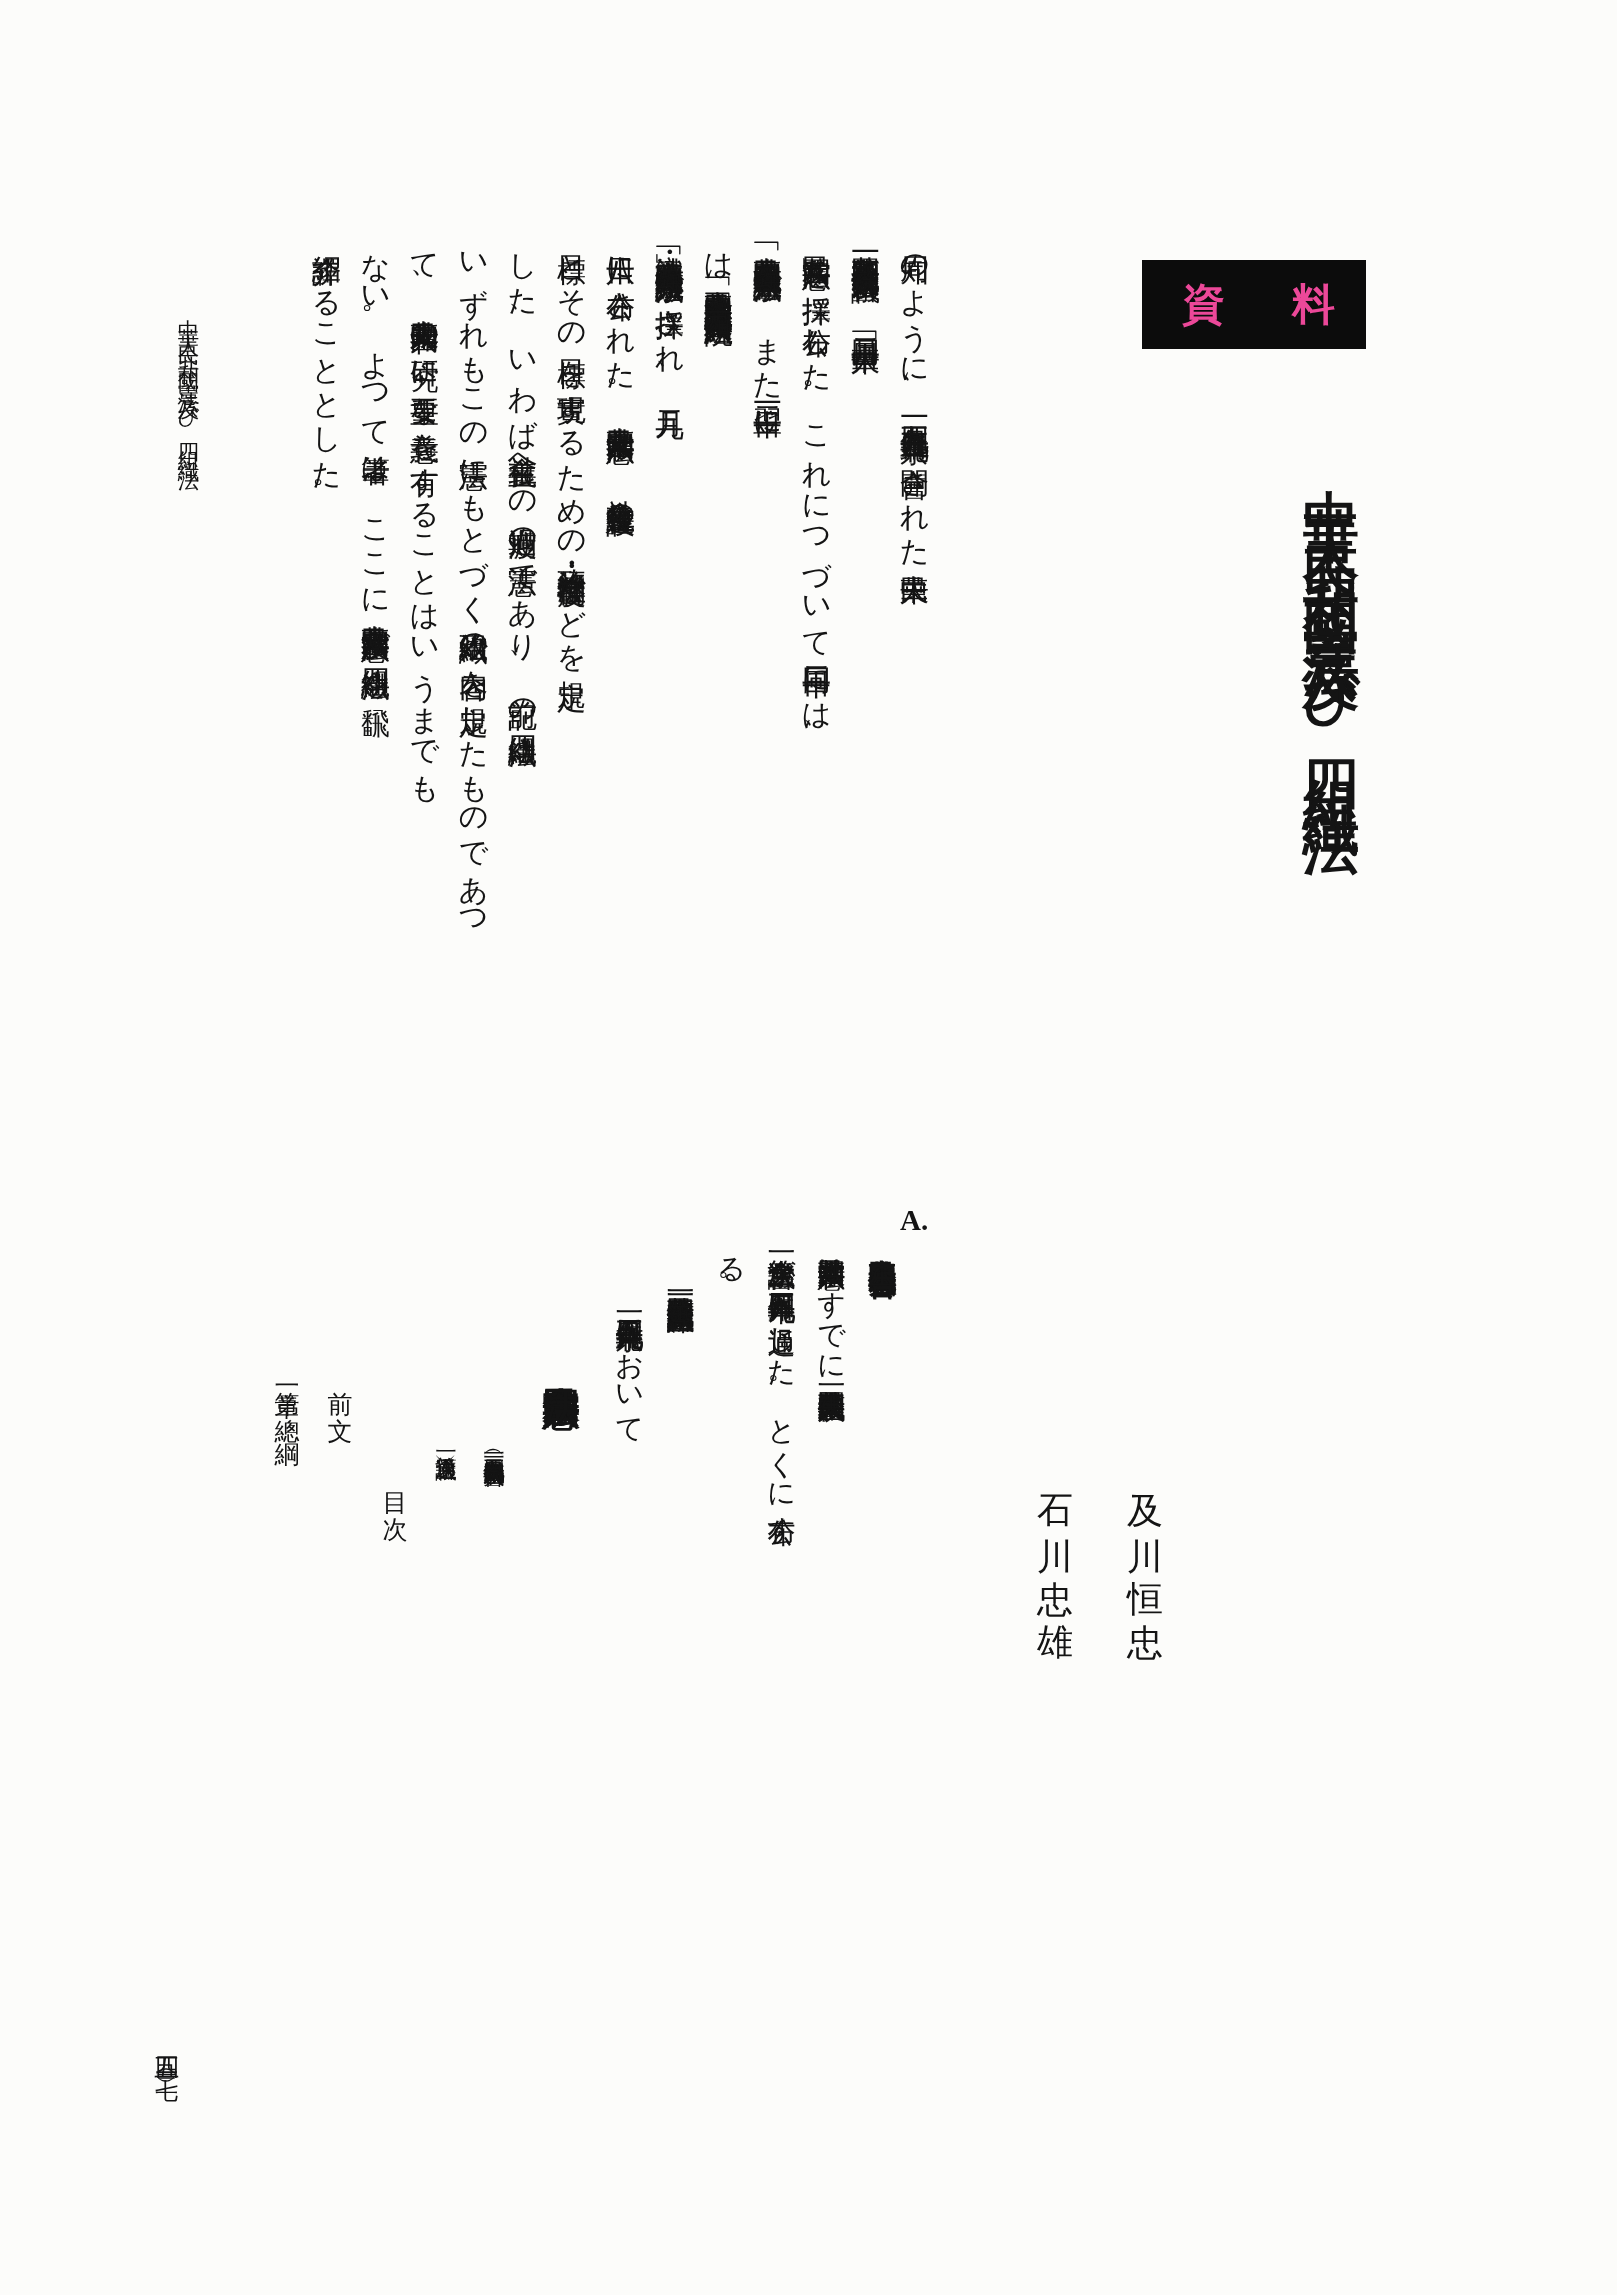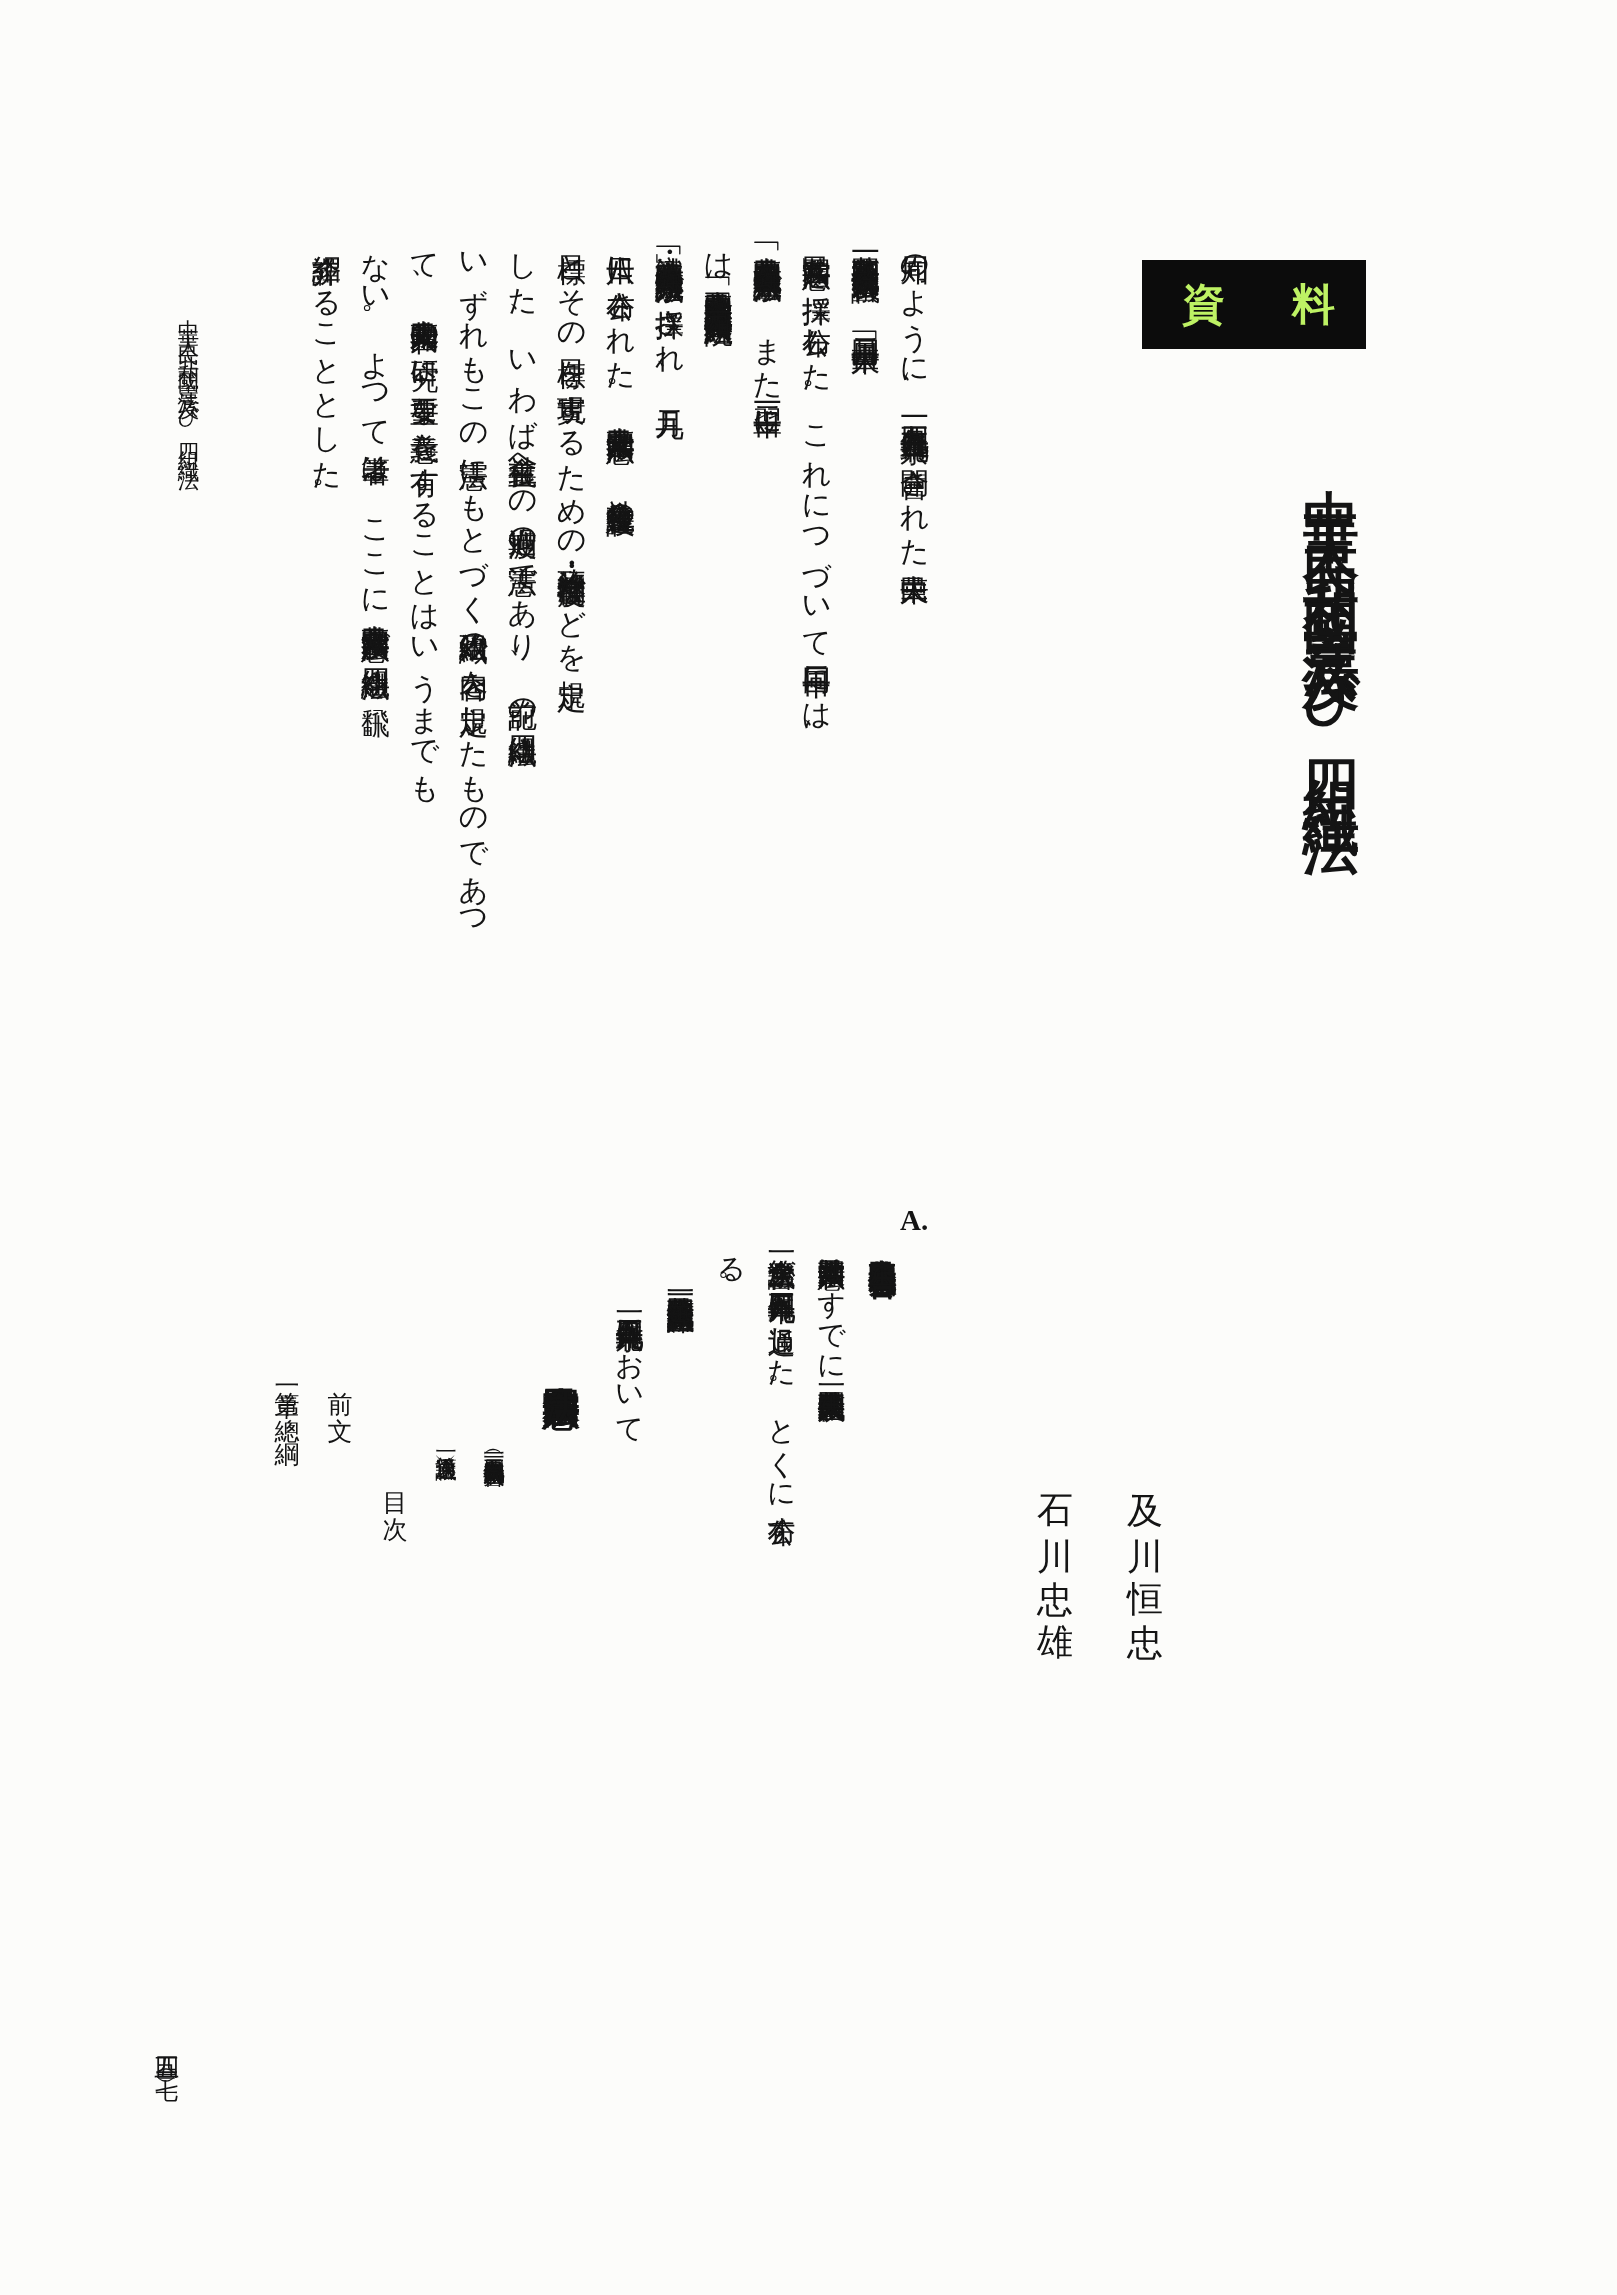--- a/index.html
+++ b/index.html
@@ -17,21 +17,21 @@
     position:absolute;
   }
   .v p { margin:0; padding:0; }
 
   
   .label-box {
     position:absolute;
     left:1142px; top:260px;
     width:224px; height:89px;
     background:#0c0c0c;
-    color:#bef264;
+    color:#ec4899;
     font-family:"Liberation Sans", sans-serif;
     font-weight:700;
     font-size:43px;
     line-height:89px;
     letter-spacing:67px;
     padding-left:40px;
     box-sizing:border-box;
     white-space:nowrap;
   }
 

